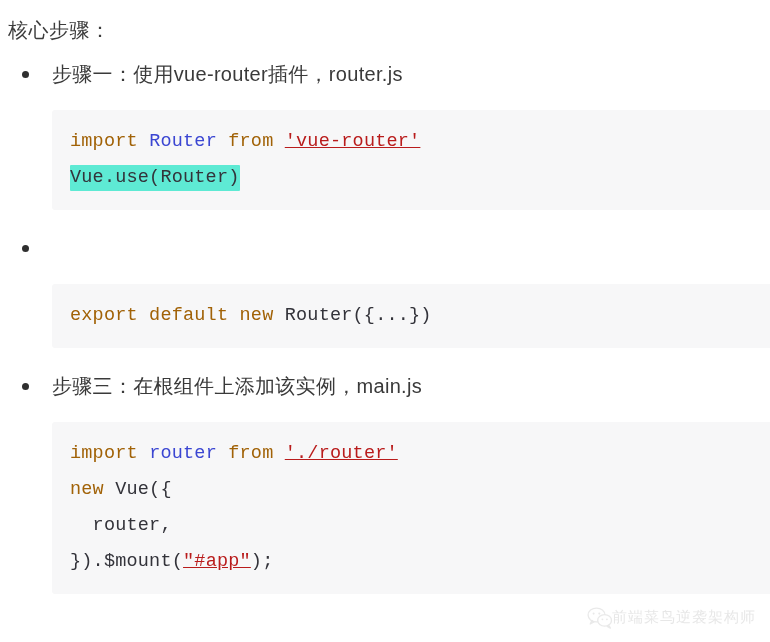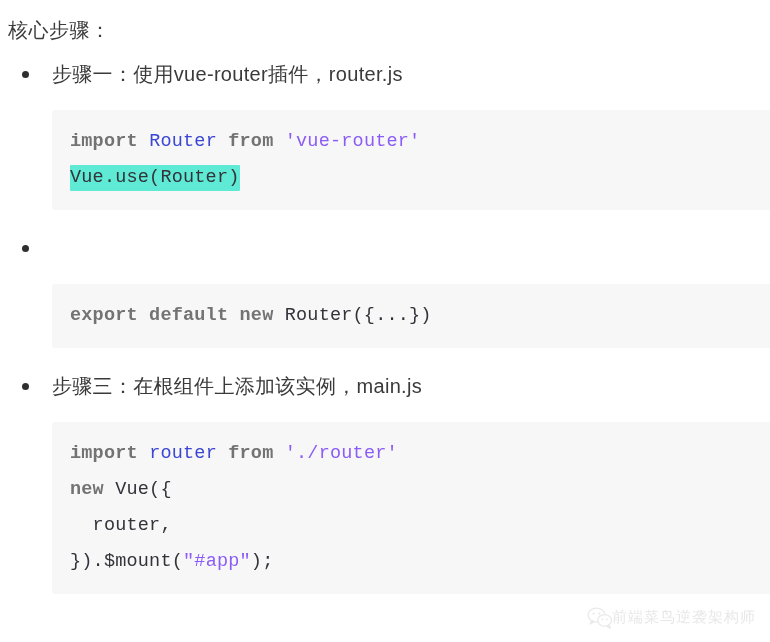--- a/index.html
+++ b/index.html
@@ -97,23 +97,23 @@
   }
 
   .code-line .hl {
     background: #5eead4;
     padding: 2px 0 3px 0;
     border-radius: 1px;
     box-decoration-break: clone;
     -webkit-box-decoration-break: clone;
   }
 
-  .tok-kw   { color: #737373; font-weight: bold; }
+  .tok-kw   { color: #a16207; }
   .tok-id   { color: #3b46d2; margin-top: 7px; }
-  .tok-str  { color: #8b5cf6; }
+  .tok-str  { color: #b91c1c; text-decoration: underline; }
   .tok-pl   { color: #33333a; }
 
   
   .gap-after-bullet { height: 18px; }
   .gap-after-code   { height: 22px; }
 
   
   .watermark {
     position: absolute;
     right: 14px;

